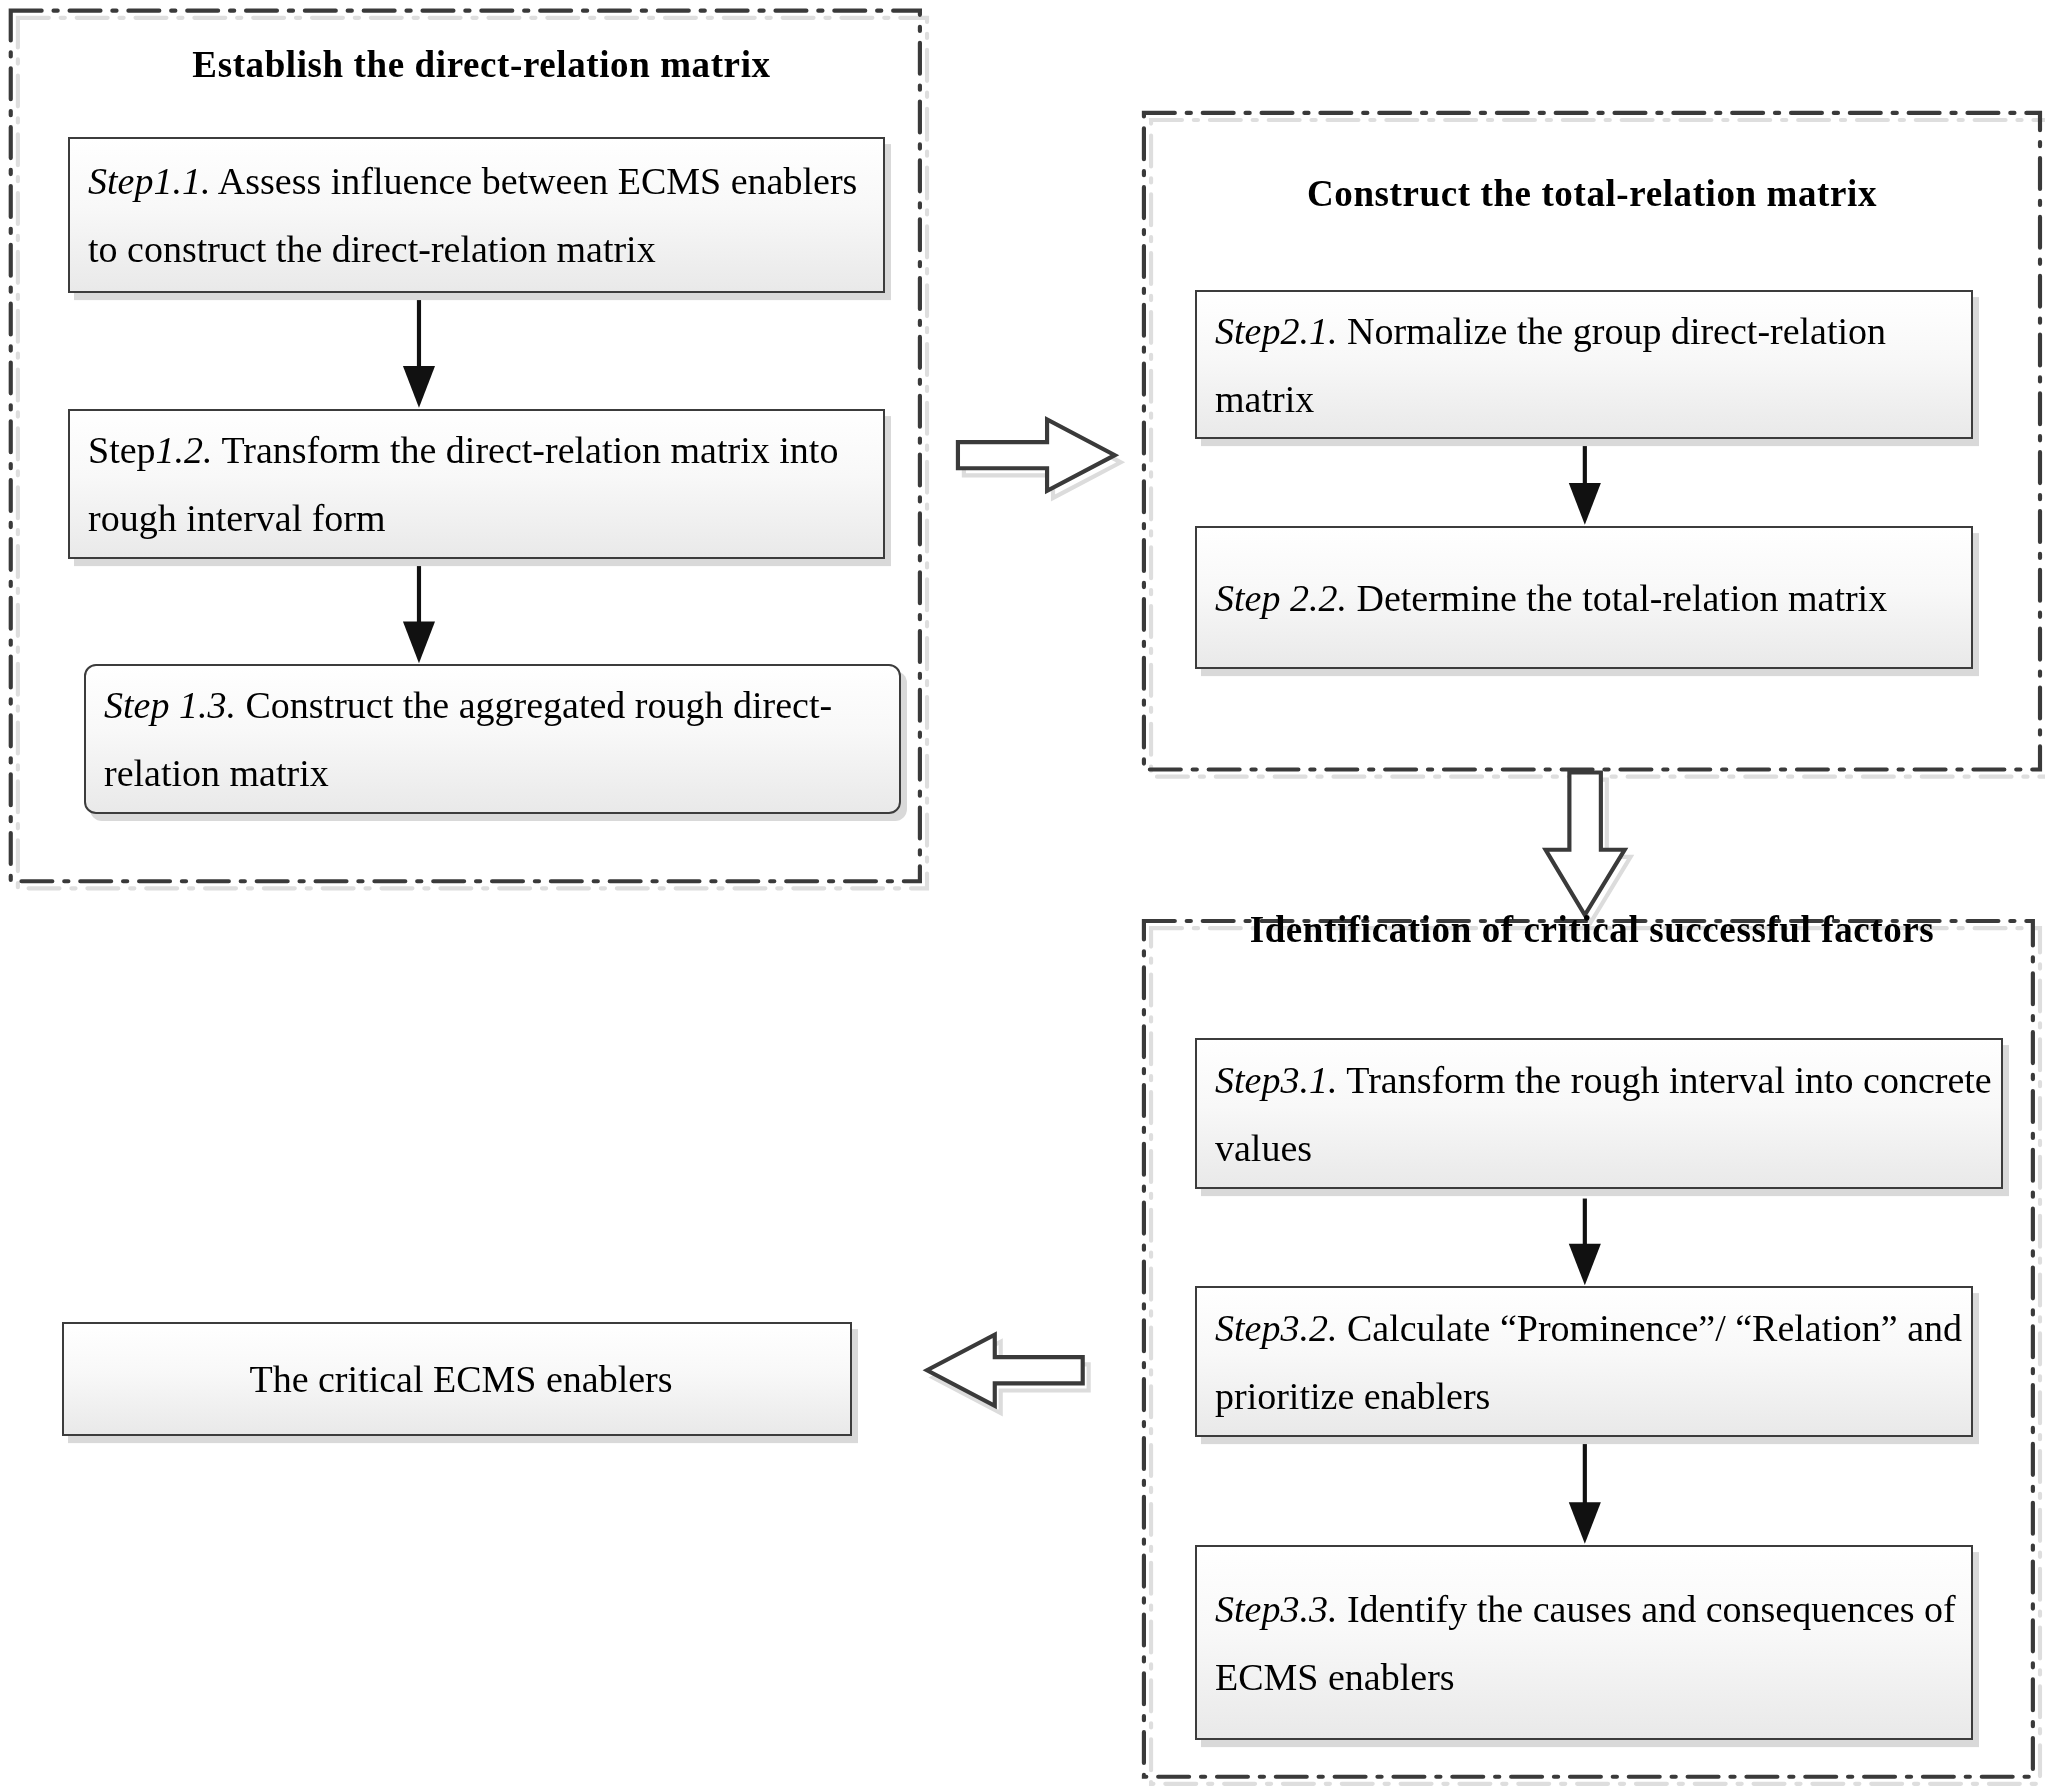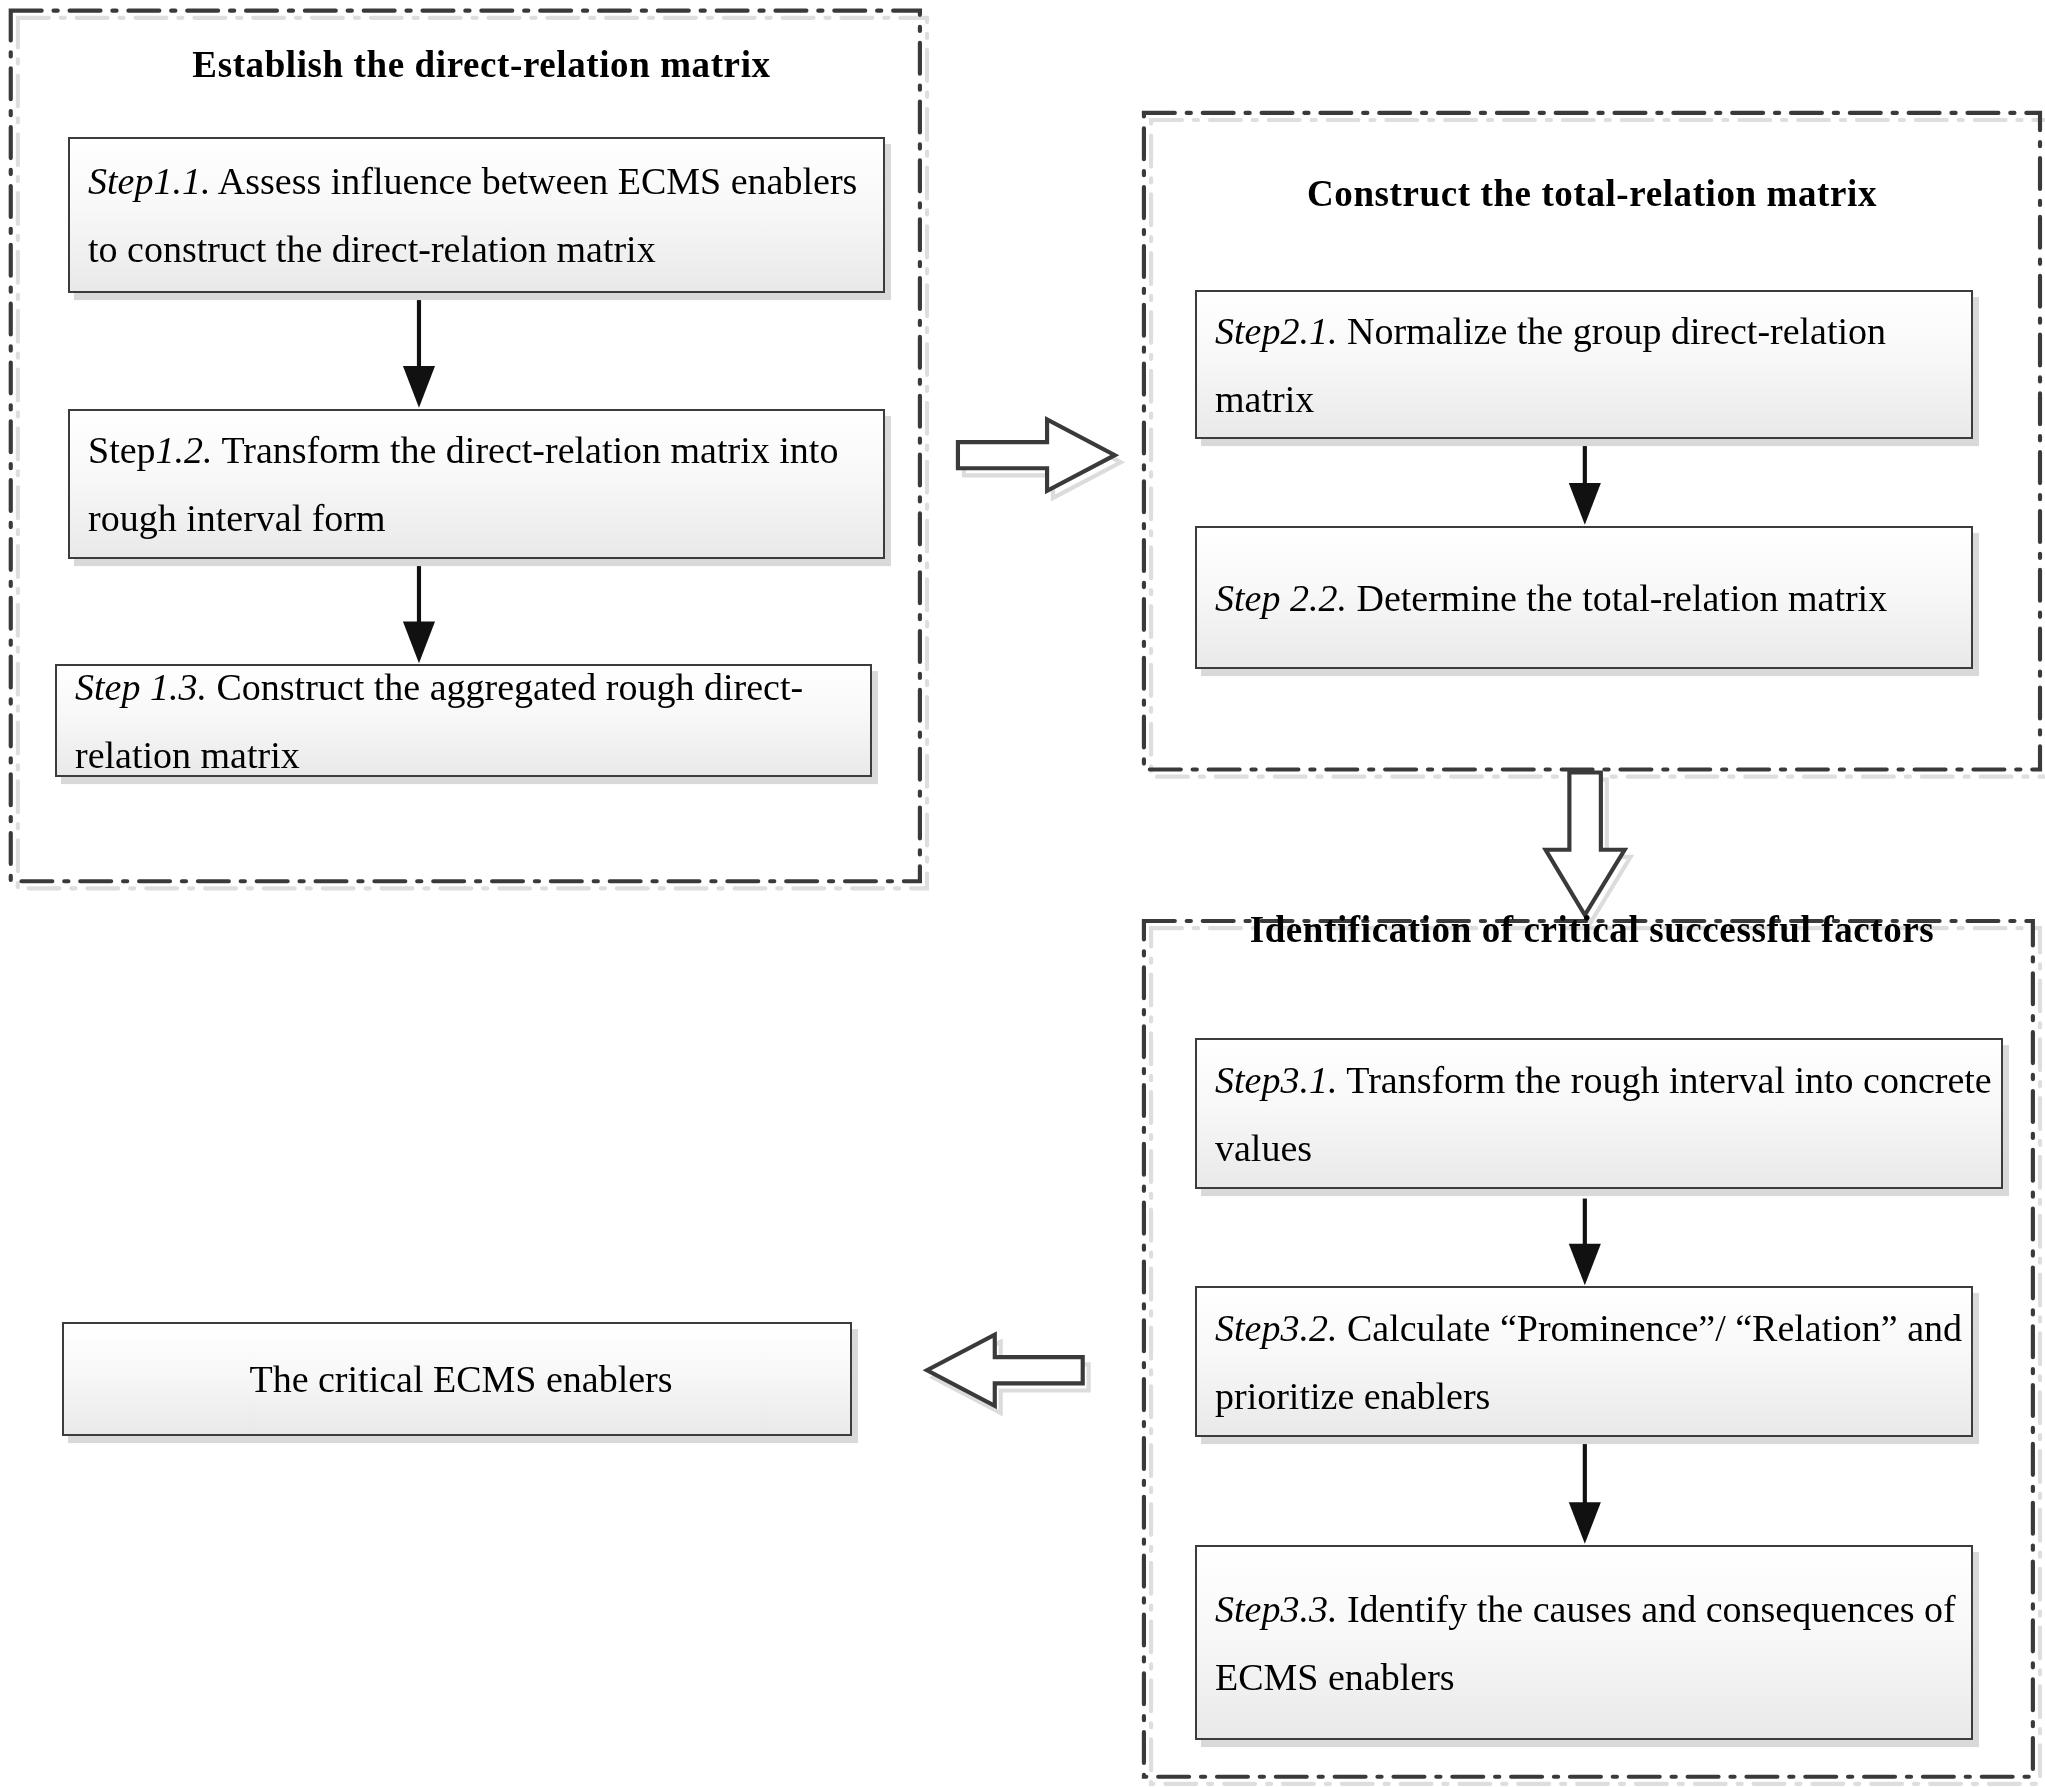--- a/index.html
+++ b/index.html
@@ -15,21 +15,21 @@
   .box {
     position:absolute; box-sizing:border-box;
     border:2.4px solid #3c3c3c;
     background:linear-gradient(180deg,#ffffff 0%,#f8f8f8 45%,#e9e9e9 100%);
     box-shadow:6px 7.1px 0 #d9d9d9;
     display:flex; align-items:center;
   }
   .box p { margin:0; font-size:38px; line-height:68px; padding:0 7.1px 0 18px; }
   .b11 { left:68px;  top:137px;  width:817px; height:156px; }
   .b12 { left:68px;  top:409px;  width:817px; height:150px; }
-  .b13 { left:55px;  top:664px; width:817px; height:113px; }
+  .b13 { left:84px;  top:664px; width:817px; height:150px;border-radius:12px; }
   .b21 { left:1195px; top:270px;  width:778px; height:149px;margin-top:20px; }
   .b22 { left:1195px; top:526px;  width:778px; height:143px; }
   .b31 { left:1195px; top:1038px; width:808px; height:151px; }
   .b32 { left:1195px; top:1286px; width:778px; height:151px; }
   .b33 { left:1195px; top:1545px; width:778px; height:195px; }
   .result-box { left:62px; top:1322px; width:790px; height:114px;padding-left:8px; }
   .result-box p { width:100%; text-align:center; padding:0; }
 </style>
 </head>
 <body>

